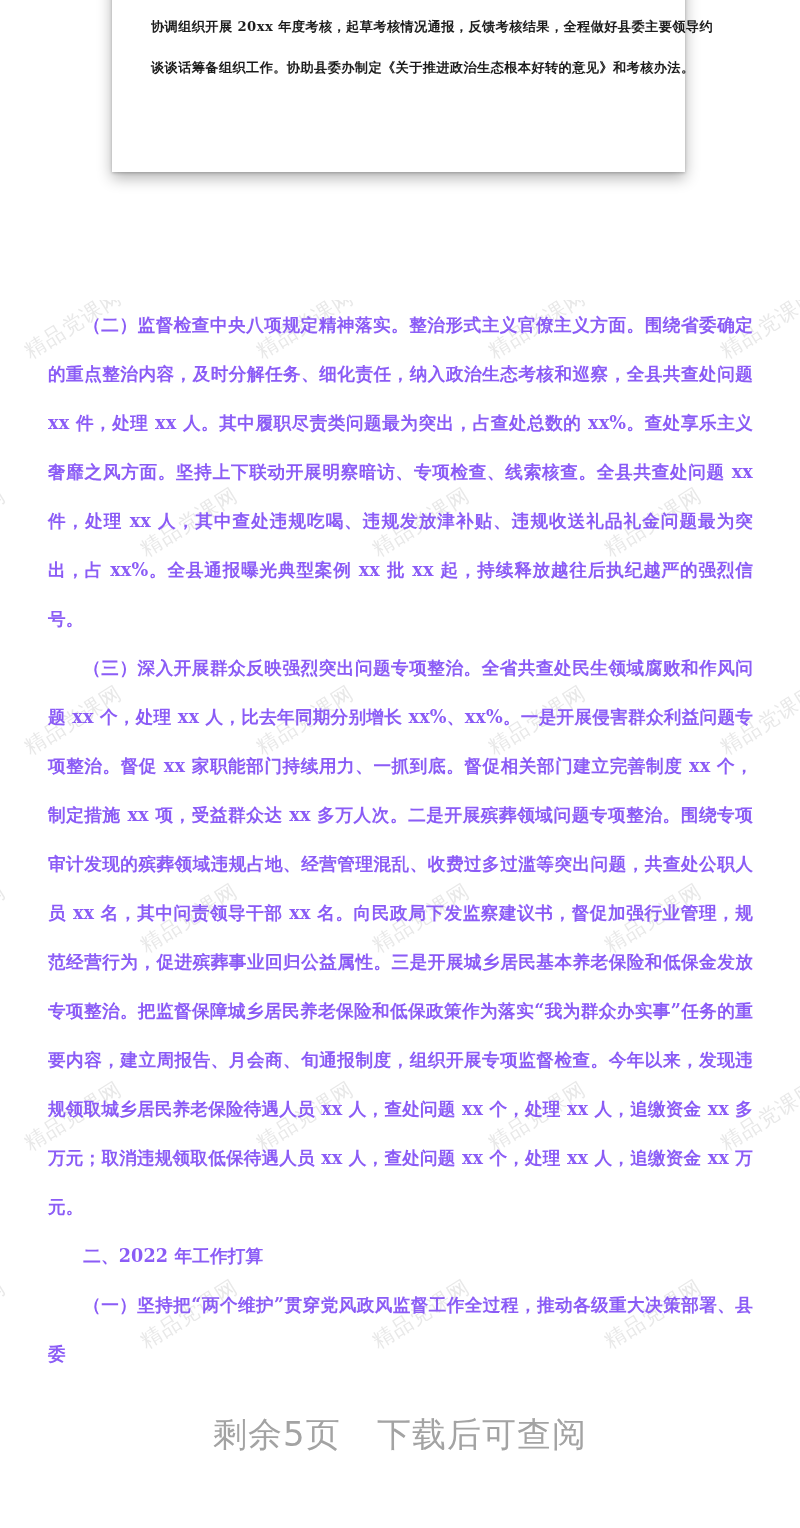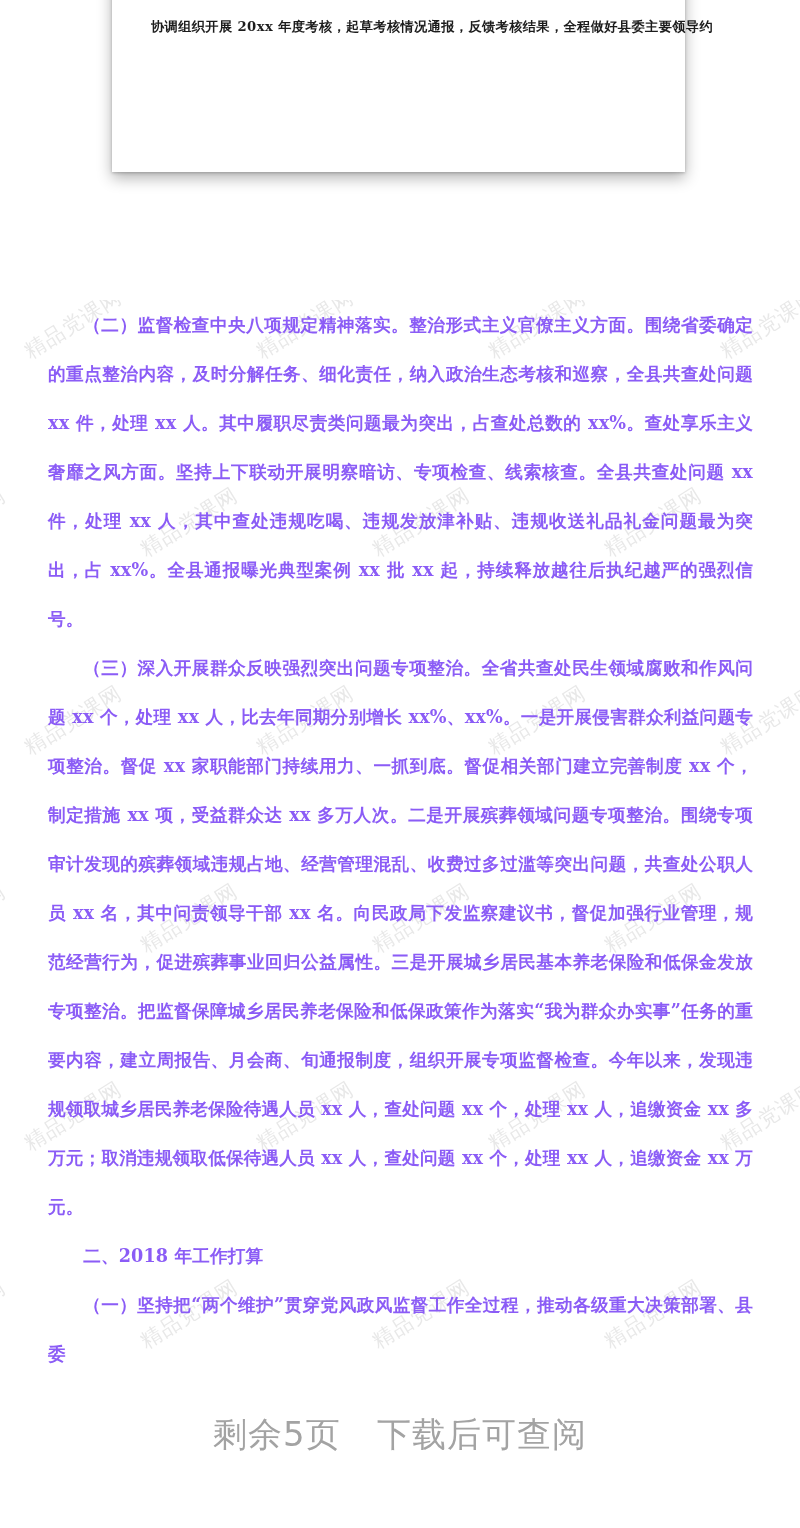--- a/index.html
+++ b/index.html
@@ -111,20 +111,21 @@
     display: inline-block;
     width: 26px;
   }
 </style>
 </head>
 <body>
 
 <div id="top-card">
   <div class="card-inner">
     <div class="cline">协调组织开展 20xx 年度考核，起草考核情况通报，反馈考核结果，全程做好县委主要领导约</div>
+    <div class="cline">谈谈话筹备组织工作。协助县委办制定《关于推进政治生态根本好转的意见》和考核办法。</div>
   </div>
 </div>
 
 <div id="watermark-layer">
     <span class="wm" style="left: 18px; top: 10px;">精品党课网</span>
     <span class="wm" style="left: 250px; top: 10px;">精品党课网</span>
     <span class="wm" style="left: 482px; top: 10px;">精品党课网</span>
     <span class="wm" style="left: 714px; top: 10px;">精品党课网</span>
     <span class="wm" style="left: -98px; top: 208px;">精品党课网</span>
     <span class="wm" style="left: 134px; top: 208px;">精品党课网</span>
@@ -144,21 +145,21 @@
     <span class="wm" style="left: 714px; top: 802px;">精品党课网</span>
     <span class="wm" style="left: -98px; top: 1000px;">精品党课网</span>
     <span class="wm" style="left: 134px; top: 1000px;">精品党课网</span>
     <span class="wm" style="left: 366px; top: 1000px;">精品党课网</span>
     <span class="wm" style="left: 598px; top: 1000px;">精品党课网</span>
   </div>
 
 <div id="body-text">
   <p class="para">（二）监督检查中央八项规定精神落实。整治形式主义官僚主义方面。围绕省委确定的重点整治内容，及时分解任务、细化责任，纳入政治生态考核和巡察，全县共查处问题 xx 件，处理 xx 人。其中履职尽责类问题最为突出，占查处总数的 xx%。查处享乐主义奢靡之风方面。坚持上下联动开展明察暗访、专项检查、线索核查。全县共查处问题 xx 件，处理 xx 人，其中查处违规吃喝、违规发放津补贴、违规收送礼品礼金问题最为突出，占 xx%。全县通报曝光典型案例 xx 批 xx 起，持续释放越往后执纪越严的强烈信号。</p>
   <p class="para">（三）深入开展群众反映强烈突出问题专项整治。全省共查处民生领域腐败和作风问题 xx 个，处理 xx 人，比去年同期分别增长 xx%、xx%。一是开展侵害群众利益问题专项整治。督促 xx 家职能部门持续用力、一抓到底。督促相关部门建立完善制度 xx 个，制定措施 xx 项，受益群众达 xx 多万人次。二是开展殡葬领域问题专项整治。围绕专项审计发现的殡葬领域违规占地、经营管理混乱、收费过多过滥等突出问题，共查处公职人员 xx 名，其中问责领导干部 xx 名。向民政局下发监察建议书，督促加强行业管理，规范经营行为，促进殡葬事业回归公益属性。三是开展城乡居民基本养老保险和低保金发放专项整治。把监督保障城乡居民养老保险和低保政策作为落实“我为群众办实事”任务的重要内容，建立周报告、月会商、旬通报制度，组织开展专项监督检查。今年以来，发现违规领取城乡居民养老保险待遇人员 xx 人，查处问题 xx 个，处理 xx 人，追缴资金 xx 多万元；取消违规领取低保待遇人员 xx 人，查处问题 xx 个，处理 xx 人，追缴资金 xx 万元。</p>
-  <p class="para heading">二、2018 年工作打算</p>
+  <p class="para heading">二、2022 年工作打算</p>
   <p class="para">（一）坚持把“两个维护”贯穿党风政风监督工作全过程，推动各级重大决策部署、县委</p>
 </div>
 
 <div id="footer-notice">
   <span class="ftxt">剩余5页</span>
   <span class="gap"></span>
   <span class="ftxt">下载后可查阅</span>
 </div>
 
 </body></html>

